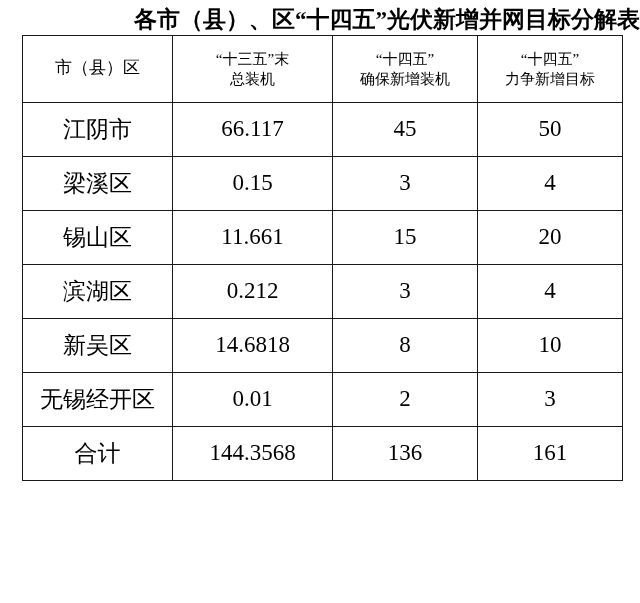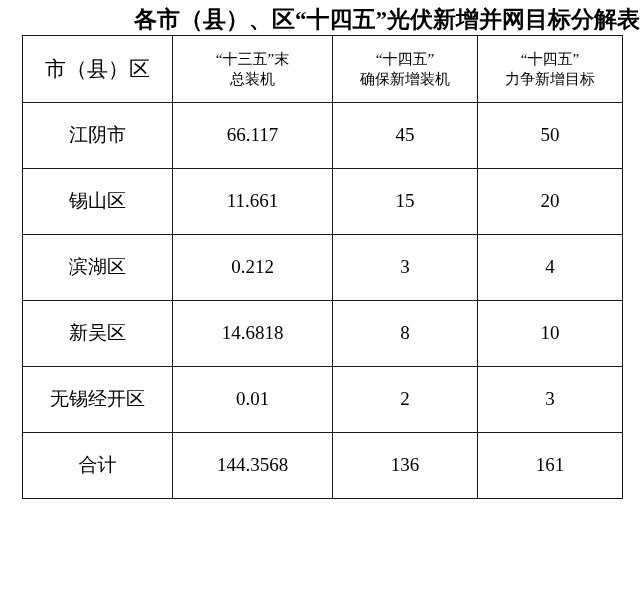--- a/index.html
+++ b/index.html
@@ -52,26 +52,26 @@
     font-family: "Liberation Serif", "DejaVu Serif", serif;
   }
   table.grid thead th {
     height: 62px;
     font-size: 15px;
     font-weight: normal;
     line-height: 1.35;
     padding: 2px 4px;
   }
   table.grid thead th.col-head-region {
-    font-size: 21px;
+    font-size: 17px;
   }
   table.grid tbody td {
     height: 49px;
-    font-size: 19px;
-    padding: 8px 4px;
+    font-size: 23px;
+    padding: 2px 4px;
   }
   .hd-line {
     display: block;
   }
   .col1 { width: 150px; }
   .col2 { width: 160px; }
   .col3 { width: 145px; }
   .col4 { width: 145px; }
 </style>
 </head>
@@ -110,20 +110,26 @@
         </tr>
       </thead>
       <tbody>
         <tr>
           <td>江阴市</td>
           <td>66.117</td>
           <td>45</td>
           <td>50</td>
         </tr>
         <tr>
+          <td>梁溪区</td>
+          <td>0.15</td>
+          <td>3</td>
+          <td>4</td>
+        </tr>
+        <tr>
           <td>锡山区</td>
           <td>11.661</td>
           <td>15</td>
           <td>20</td>
         </tr>
         <tr>
           <td>滨湖区</td>
           <td>0.212</td>
           <td>3</td>
           <td>4</td>

